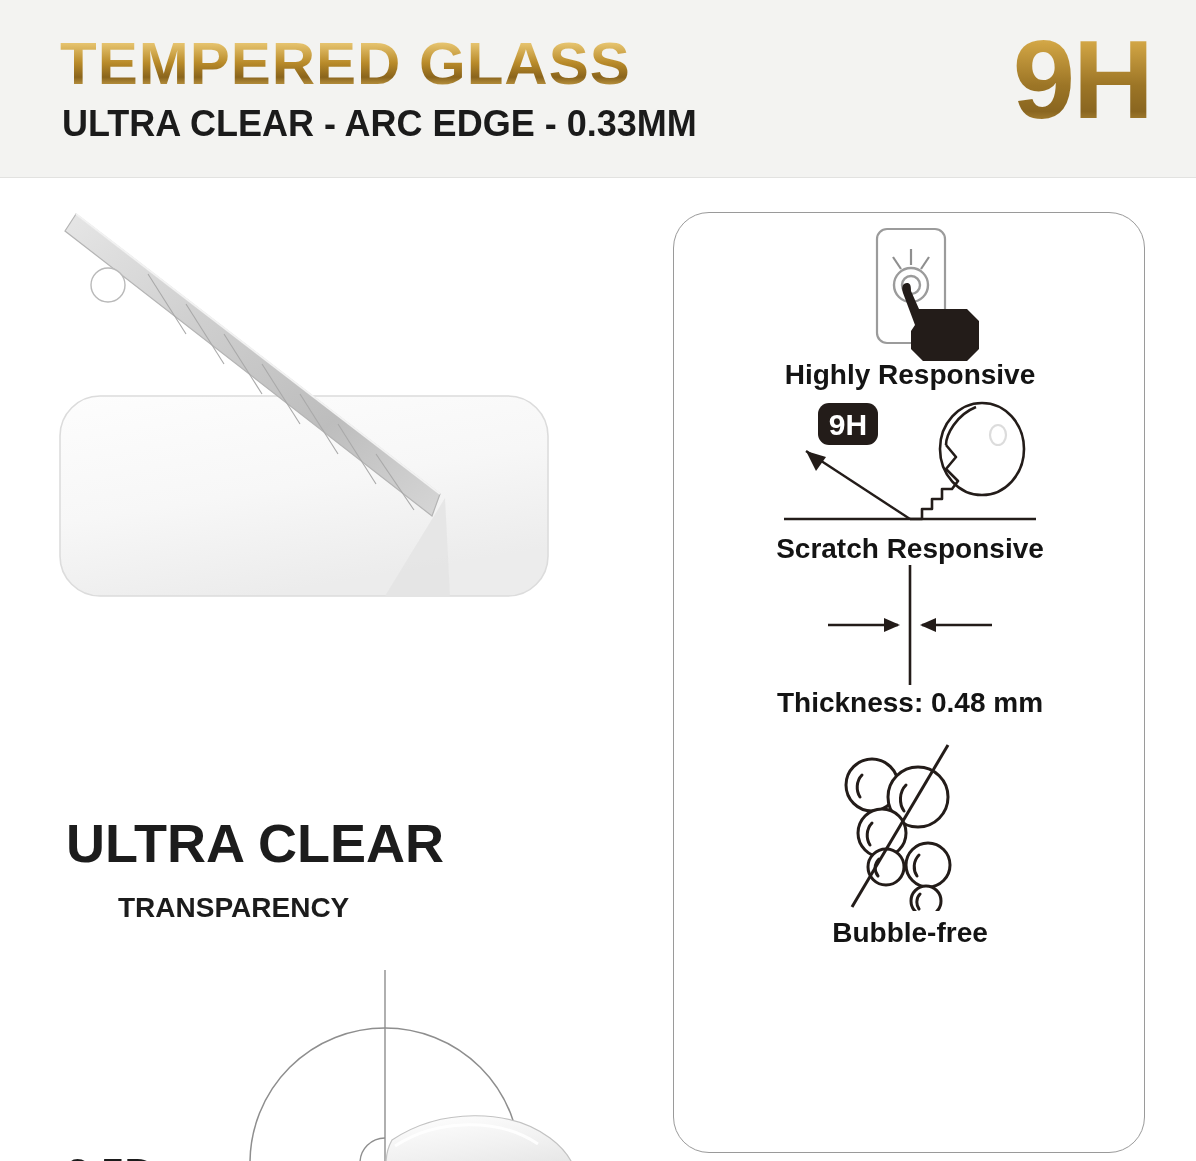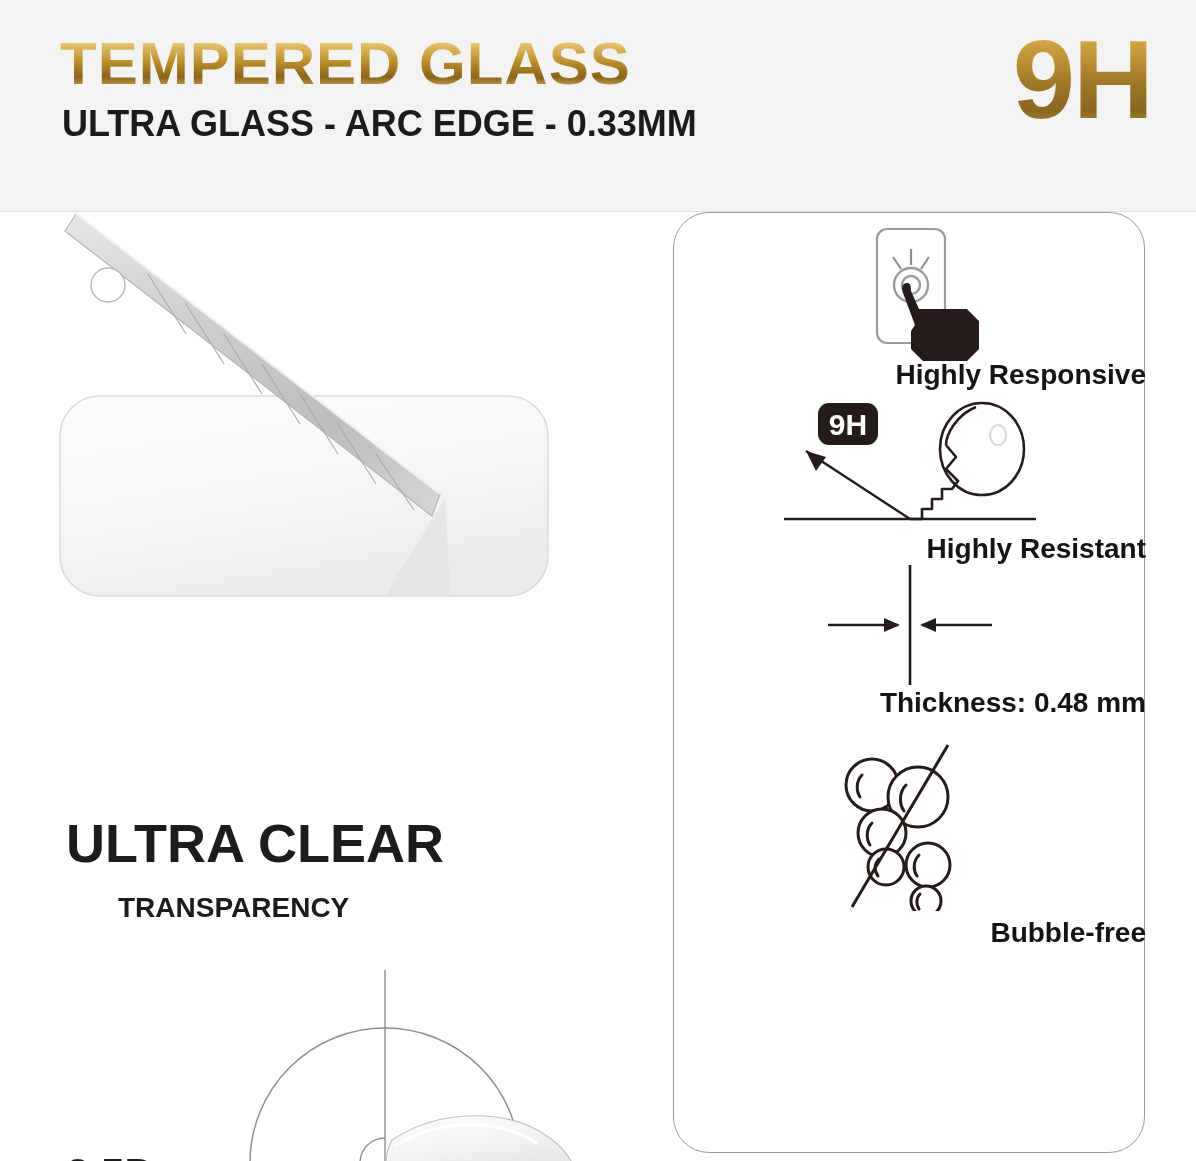--- a/index.html
+++ b/index.html
@@ -7,21 +7,21 @@
     width:1196px;height:1161px;
     background:#ffffff;
     font-family:"Liberation Sans", sans-serif;
     overflow:hidden;
     position:relative;
   }
   #page{position:relative;width:1196px;height:1161px;background:#ffffff;}
 
   
   .header{
-    position:absolute;left:0;top:0;width:1196px;height:212px;
+    position:absolute;left:0;top:0;width:1196px;height:178px;
     background:#f3f3f1;
     border-bottom:1px solid #e2e2e0;
     box-sizing:border-box;
   }
   .hdr-title{
     position:absolute;left:60px;top:34px;
     font-size:60px;font-weight:bold;letter-spacing:1px;
     font-family:"Liberation Sans", sans-serif;
     background:linear-gradient(180deg,#f3e2a8 0%,#e8c672 14%,#b98b2a 48%,#8a641c 72%,#caa44e 90%,#e7cd86 100%);
     -webkit-background-clip:text;background-clip:text;
@@ -68,37 +68,37 @@
   
   .right-panel{
     position:absolute;left:673px;top:212px;width:472px;height:941px;
     border:1.5px solid #9a9a9a;border-radius:36px;
     box-sizing:border-box;background:#ffffff;
   }
   .feature{position:absolute;width:472px;left:0;text-align:center;}
   .feature .ficon{display:block;margin:0 auto;}
   .fcap{
     font-size:28px;font-weight:bold;color:#141414;
-    line-height:1;white-space:nowrap;text-align:right;
+    line-height:1;white-space:nowrap;
   }
   .f1{top:8px;}
   .f2{top:182px;}
   .f3{top:348px;}
   .f4{top:528px;}
   .f5{top:736px;}
   .fcap-sp{margin-top:8px;}
 </style>
 </head>
 <body>
 
 <div id="page">
 
   <div class="header">
     <div class="hdr-title">TEMPERED GLASS</div>
-    <div class="hdr-sub">ULTRA GLASS - ARC EDGE - 0.33MM</div>
+    <div class="hdr-sub">ULTRA CLEAR - ARC EDGE - 0.33MM</div>
     <div class="hdr-9h">9H</div>
   </div>
 
   <div class="left-col">
 
     <div class="blade-wrap">
       <svg width="600" height="420" viewBox="0 0 600 420" xmlns="http://www.w3.org/2000/svg">
         <defs>
           <linearGradient id="glassGrad" x1="0" y1="0" x2="0.4" y2="1">
             <stop offset="0%" stop-color="#fdfdfd"></stop>
@@ -203,21 +203,21 @@
         <path d="M 36 56 L 56 62 L 46 76 Z" fill="#231c19"></path>
 
         <path d="M 140 124 L 152 124 L 152 114 L 162 114 L 162 104
                  L 172 104 L 172 94 L 182 94 L 188 86
                  L 176 74 L 186 62 L 176 50" fill="none" stroke="#231c19" stroke-width="2.6" stroke-linejoin="round"></path>
 
         <ellipse cx="212" cy="54" rx="42" ry="46" fill="none" stroke="#231c19" stroke-width="2.6"></ellipse>
         <ellipse cx="228" cy="40" rx="8" ry="10" fill="none" stroke="#dcdcdc" stroke-width="2.2"></ellipse>
         <path d="M 176 50 C 176 40 186 20 206 12" fill="none" stroke="#231c19" stroke-width="2.6"></path>
       </svg>
-      <div class="fcap">Highly Resistant</div>
+      <div class="fcap">Scratch Responsive</div>
     </div>
 
     <div class="feature f3">
       <svg class="ficon" width="220" height="128" viewBox="0 0 220 128" xmlns="http://www.w3.org/2000/svg">
         <line x1="110" y1="4" x2="110" y2="124" stroke="#231c19" stroke-width="2.6"></line>
 
         <line x1="28" y1="64" x2="98" y2="64" stroke="#231c19" stroke-width="2.4"></line>
         <path d="M 100 64 L 84 57 L 84 71 Z" fill="#231c19"></path>
 
         <line x1="192" y1="64" x2="122" y2="64" stroke="#231c19" stroke-width="2.4"></line>

